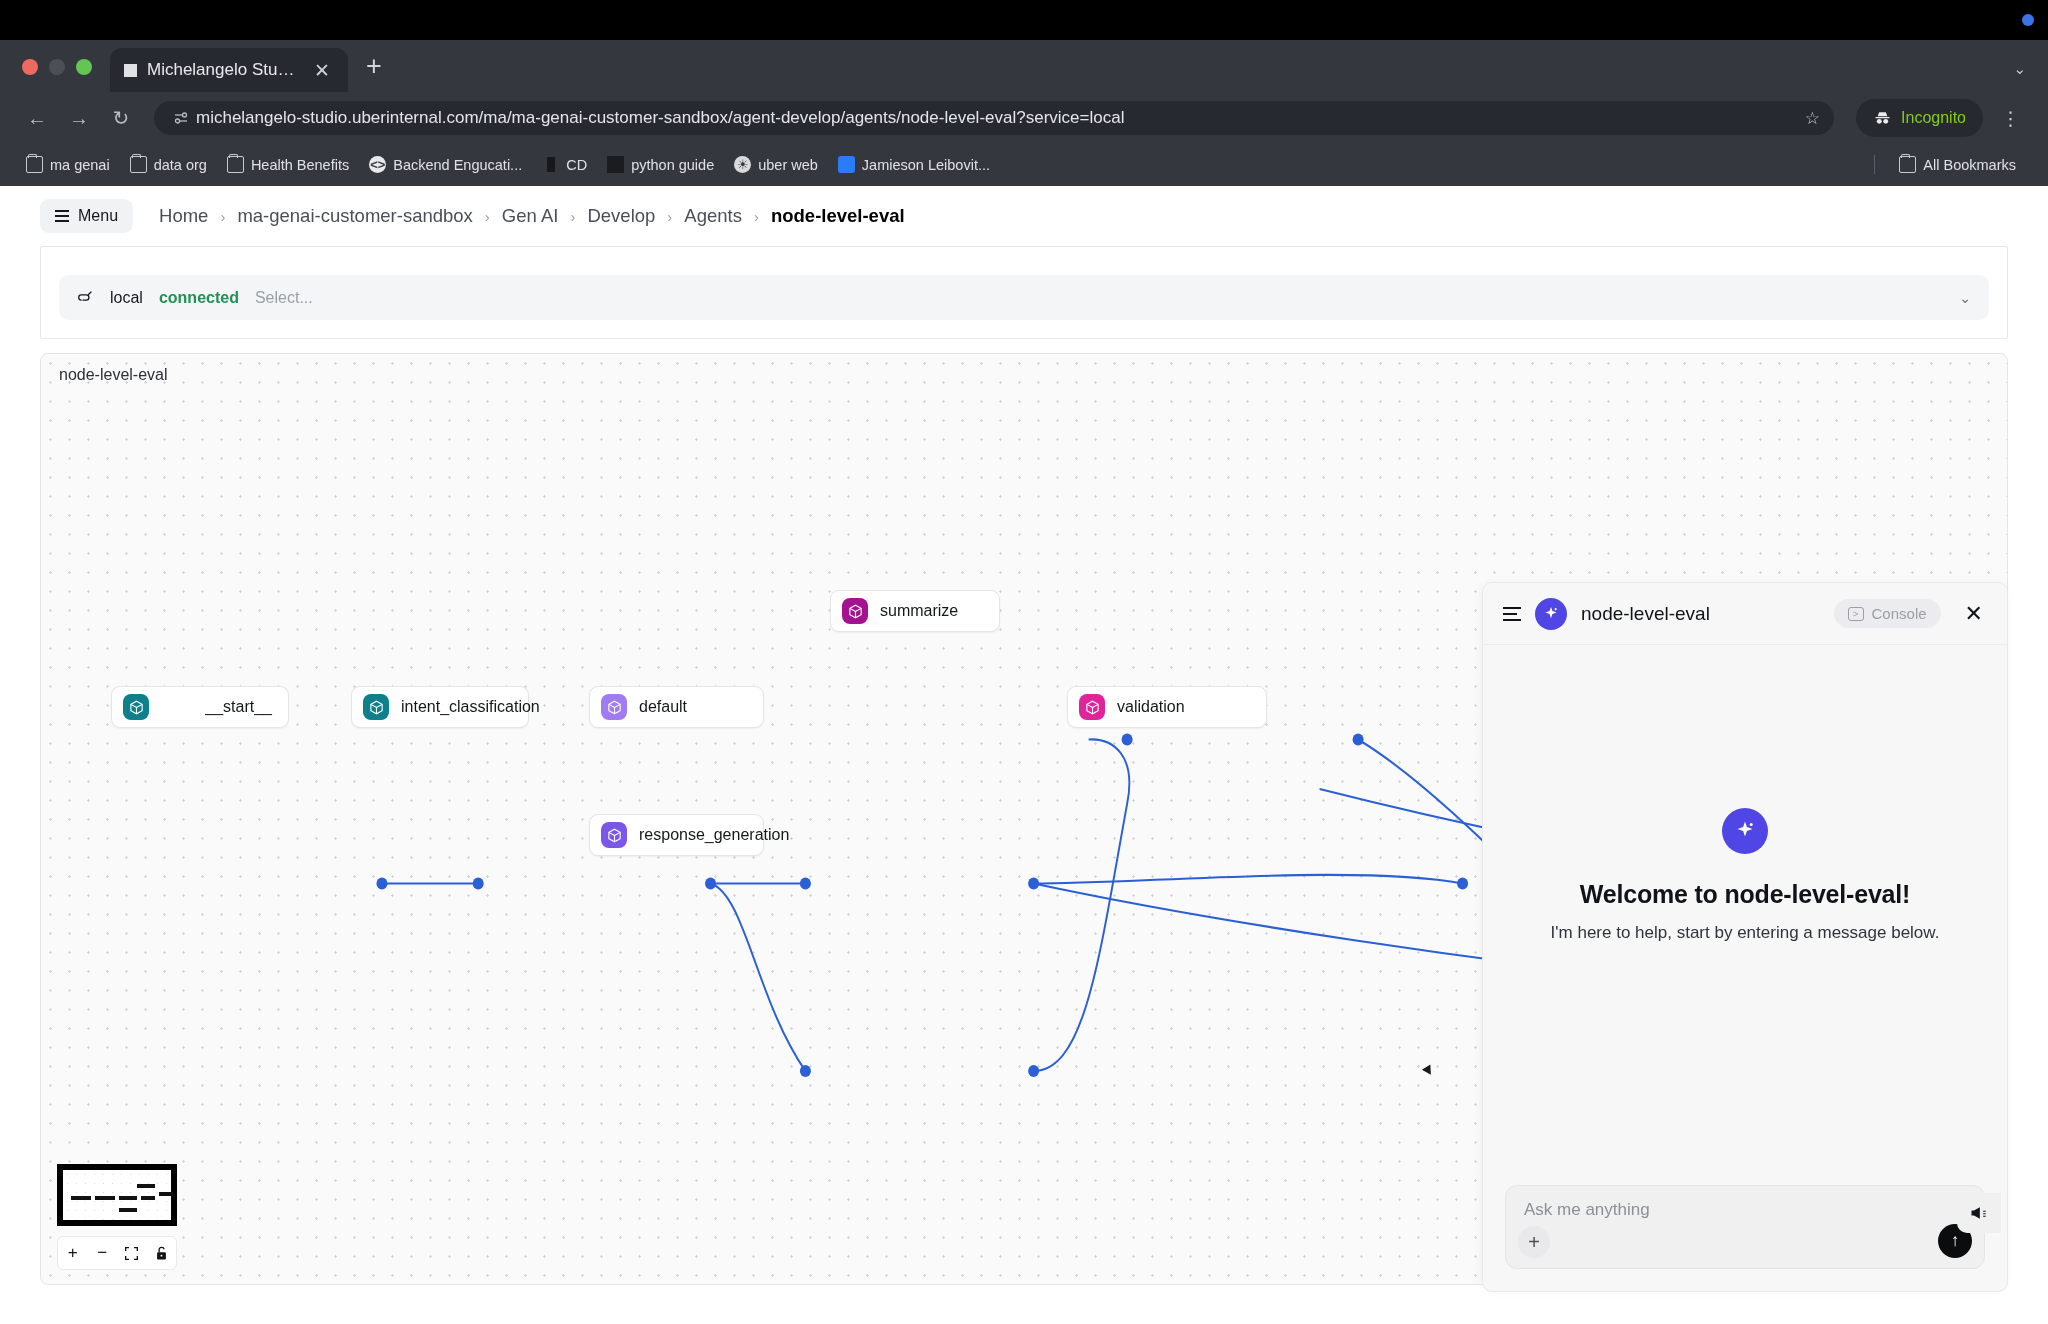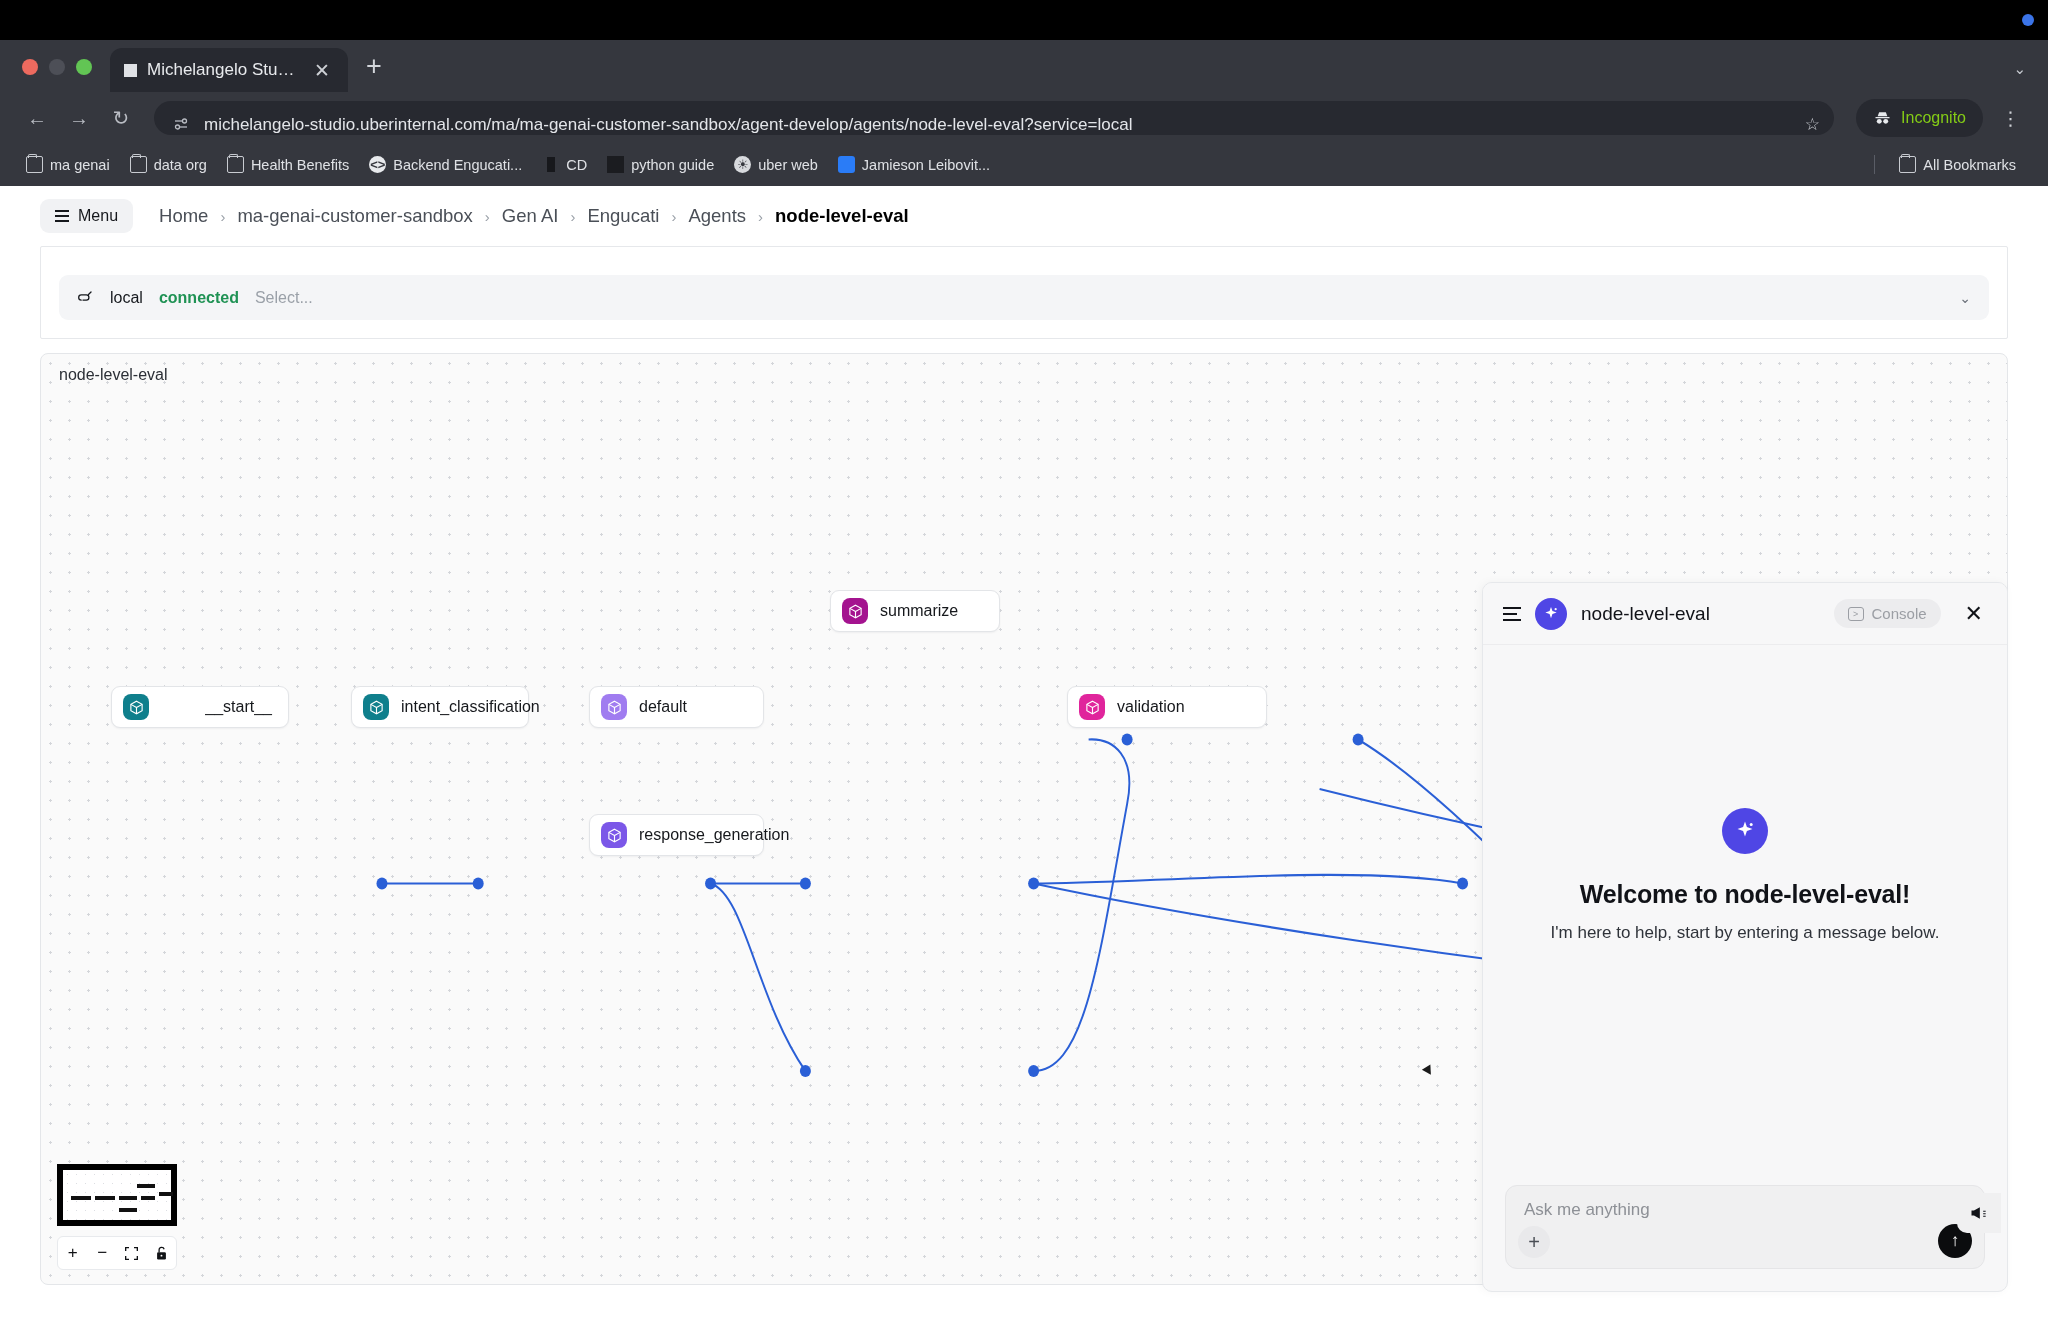--- a/index.html
+++ b/index.html
@@ -48,21 +48,21 @@
   .urlbar-row {
     height: 52px; background: #35373e; display: flex; align-items: center;
     padding: 0 18px; gap: 4px;
   }
   .navbtn {
     width: 38px; height: 38px; display: flex; align-items: center; justify-content: center;
     color: #b9bcc3; font-size: 20px; border-radius: 50%;
   }
   .omnibox {
     flex: 1 1 auto; height: 34px; background: #272930; border-radius: 19px;
-    display: flex; align-items: flex-end; padding: 0 14px 0 16px; gap: 12px;
+    display: flex; align-items: center; padding: 0 14px 0 16px; gap: 4px;
     margin: 0 10px;
   }
   .omnibox .site-icon { color: #b9bcc3; font-size: 15px; width: 22px; height: 22px;
     display:flex; align-items:center; justify-content:center;}
   .omnibox .url { color: #e3e5e9; font-size: 17px; white-space: nowrap; flex: 1 1 auto;
     overflow: hidden; text-overflow: ellipsis; }
   .omnibox .star { color: #c9ccd2; font-size: 17px; }
   .incognito-pill {
     height: 38px; background: #272930; border-radius: 19px; display: flex;
     align-items: center; gap: 9px; padding: 0 17px; color: #84cc16; font-size: 16px;
@@ -347,21 +347,21 @@
           </span>
         <span>Menu</span>
       </div>
       <div class="crumbs">
         <span class="crumb">Home</span>
         <span class="crumb-sep">›</span>
         <span class="crumb">ma-genai-customer-sandbox</span>
         <span class="crumb-sep">›</span>
         <span class="crumb">Gen AI</span>
         <span class="crumb-sep">›</span>
-        <span class="crumb">Engucati</span>
+        <span class="crumb">Develop</span>
         <span class="crumb-sep">›</span>
         <span class="crumb">Agents</span>
         <span class="crumb-sep">›</span>
         <span class="crumb active">node-level-eval</span>
       </div>
     </div>
 
     <div class="svc-wrap">
       <div class="svc-card">
         <div class="svc-ghost"></div>

